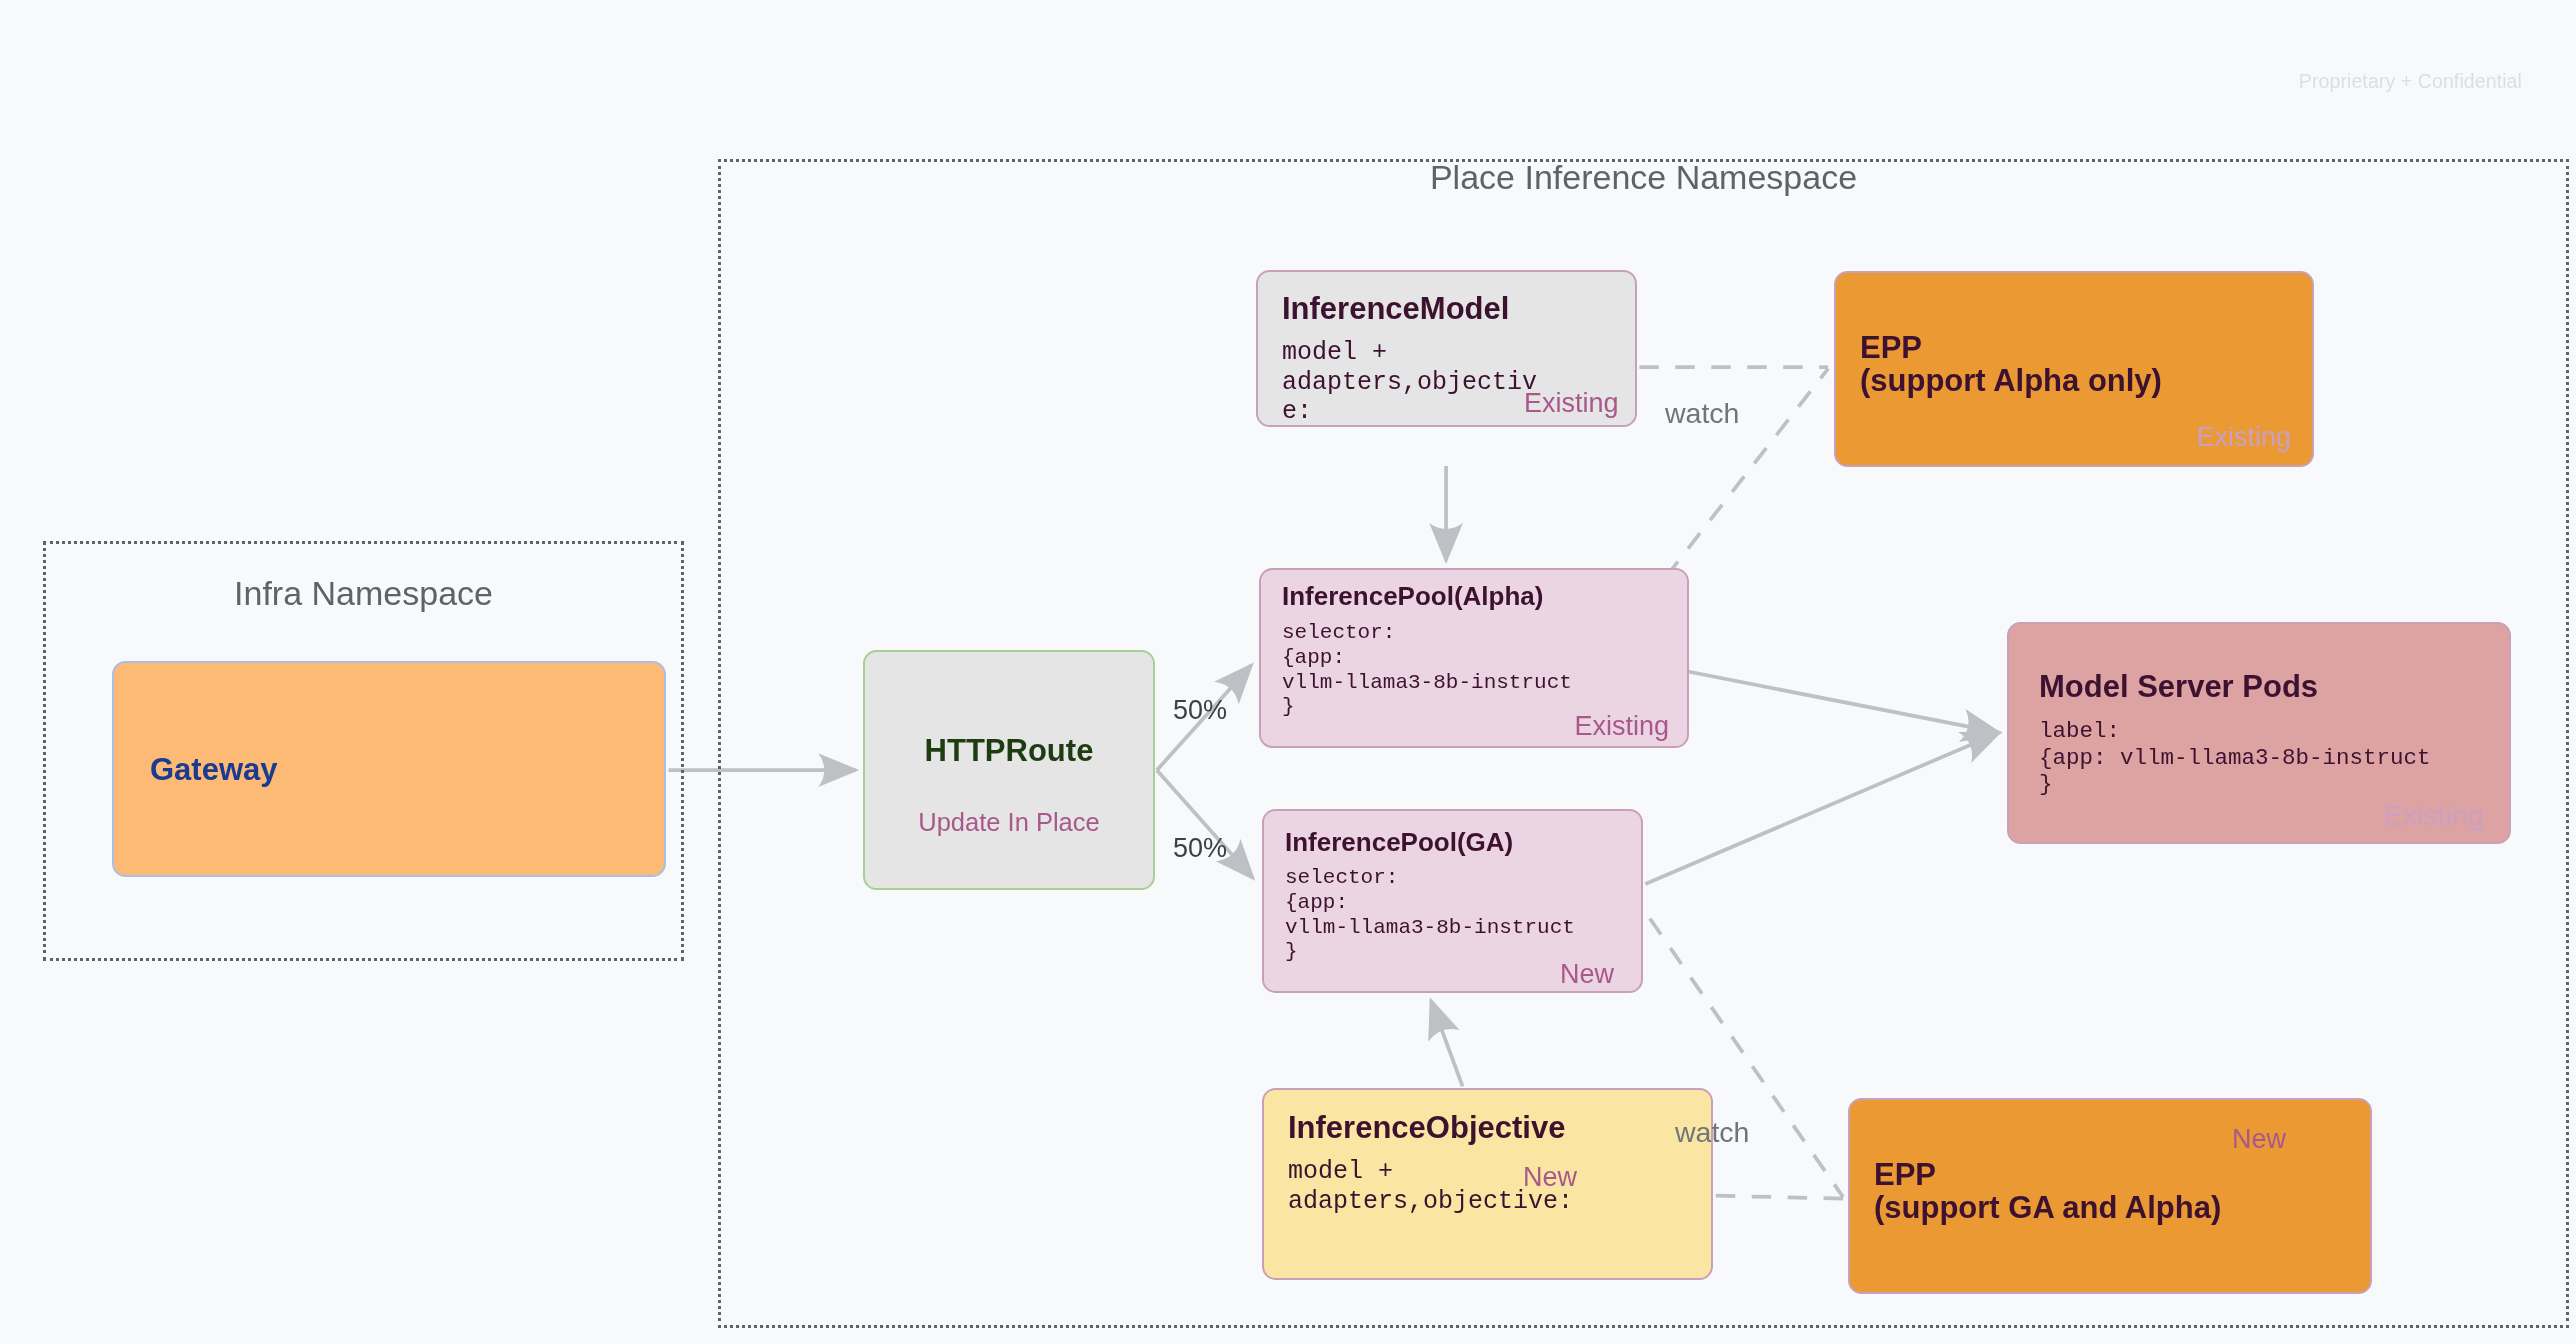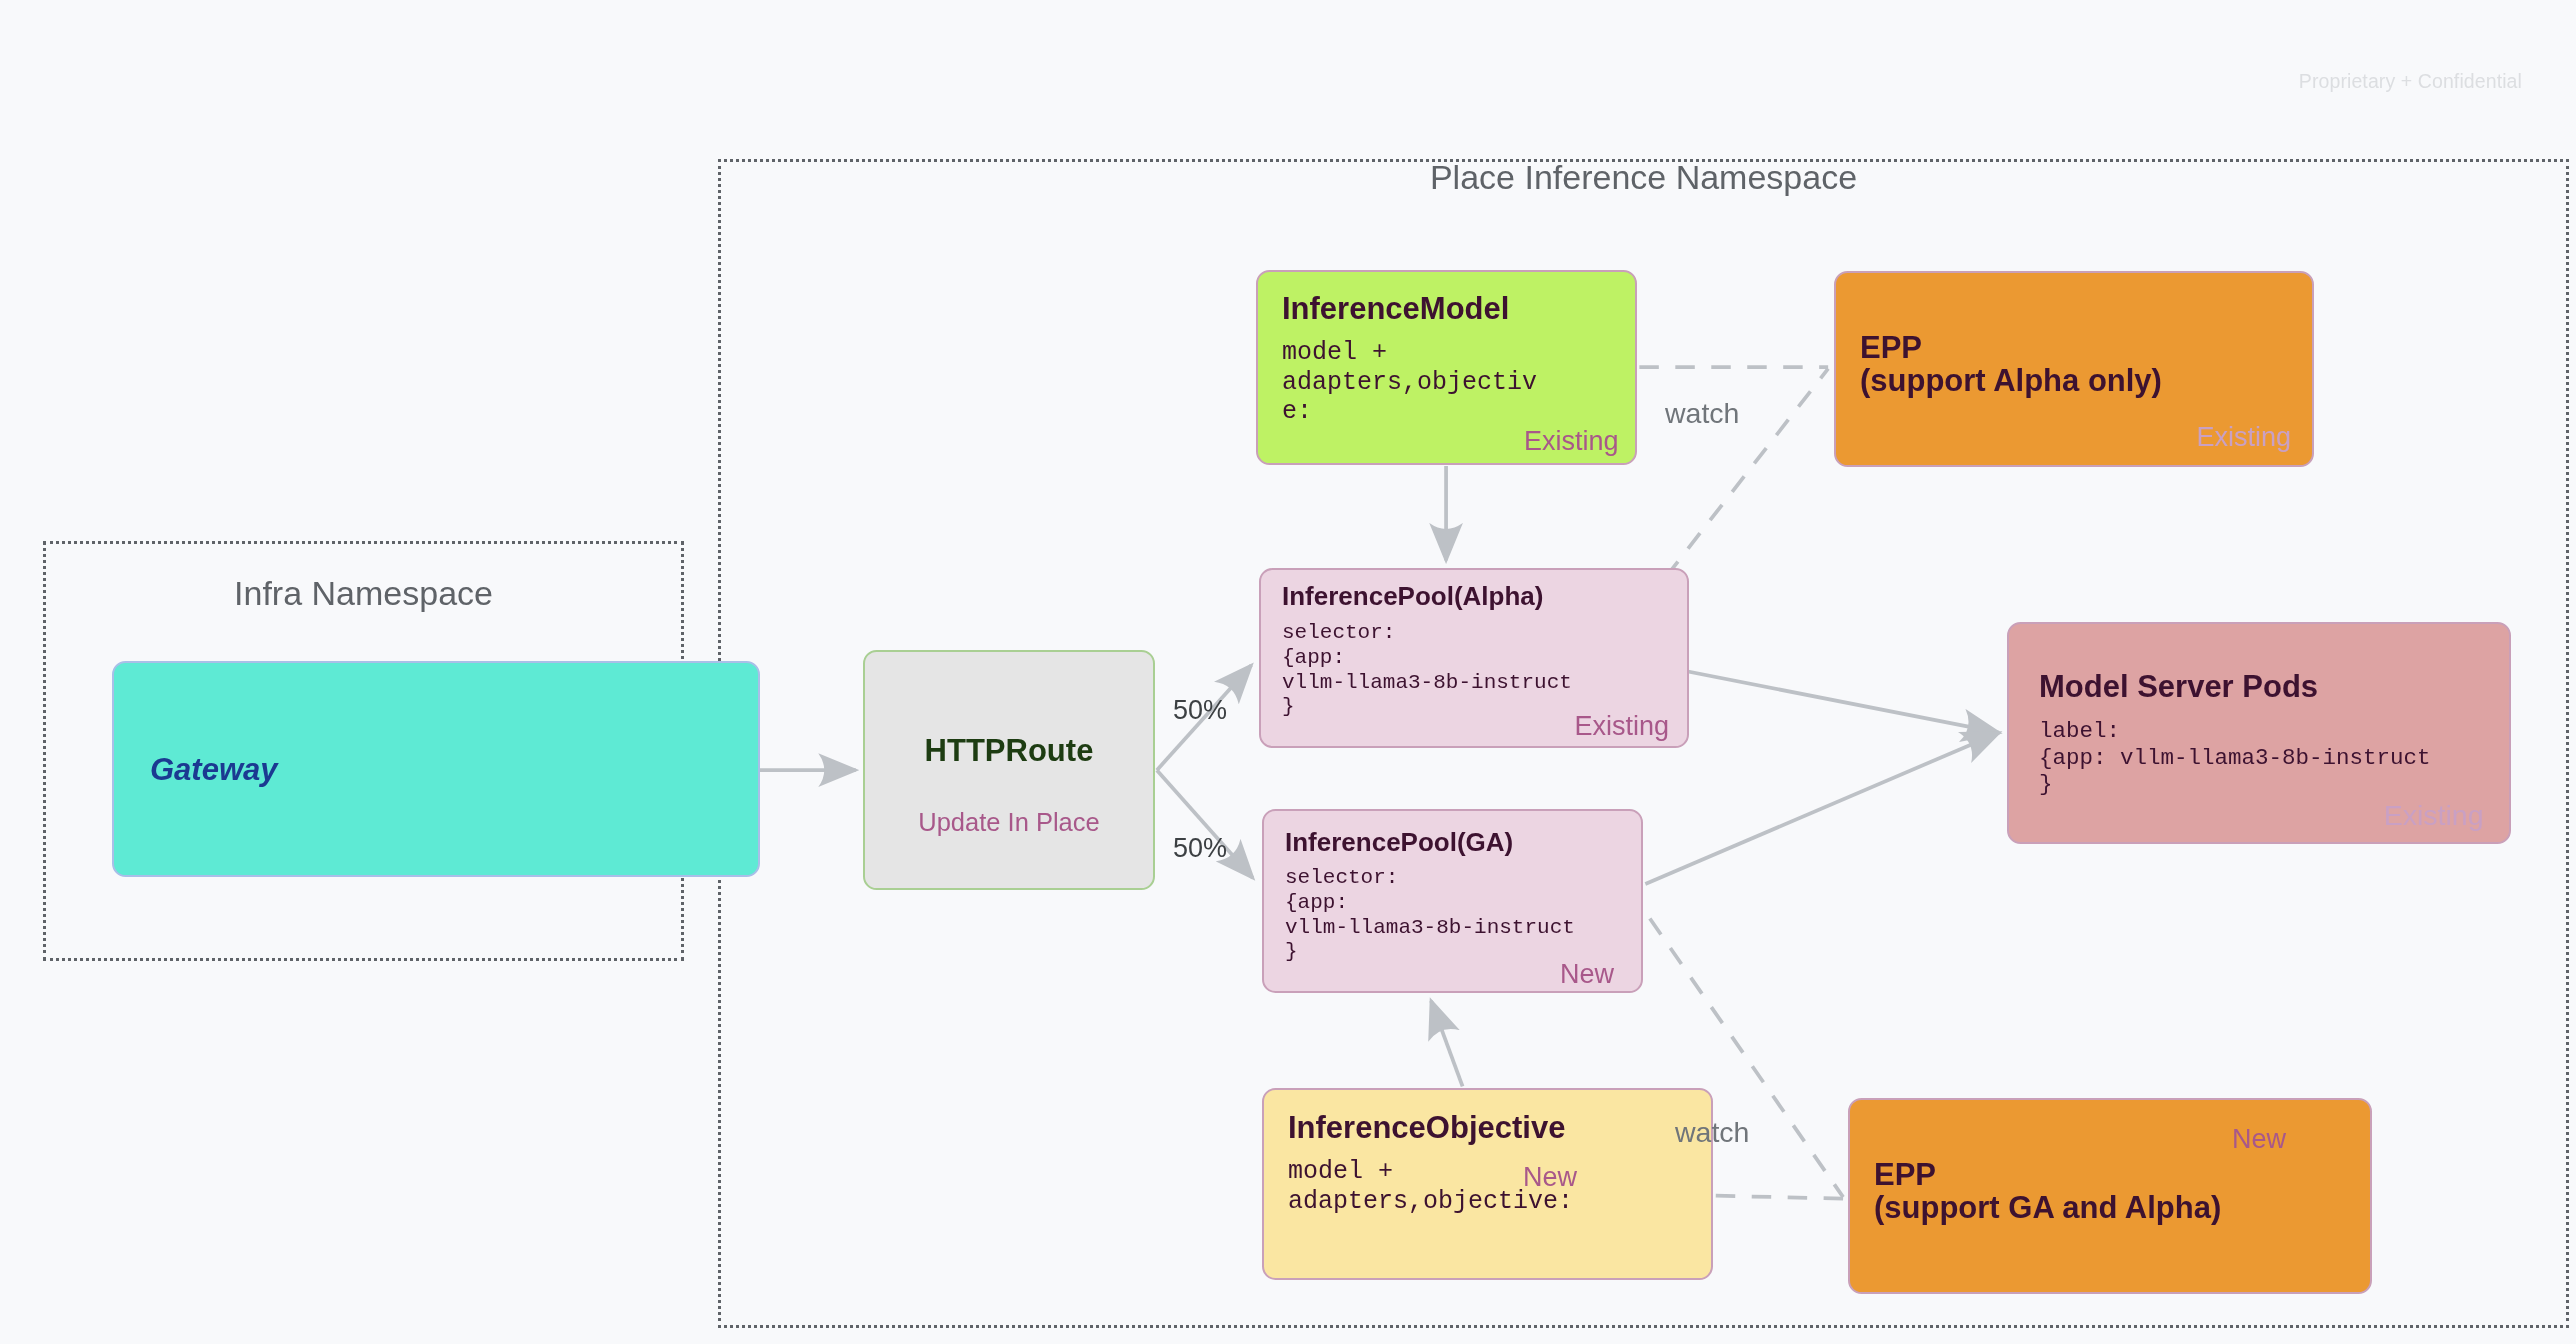--- a/index.html
+++ b/index.html
@@ -52,22 +52,22 @@
     white-space: pre-line;
   }
   .tag {
     position: absolute;
     color: #a8588a;
     white-space: nowrap;
   }
 
   
   #gateway {
-    left: 112px; top: 661px; width: 648px; height: 216px;
-    background: #5eead4; border-color: #a9bfe8; font-style: italic;
+    left: 112px; top: 661px; width: 554px; height: 216px;
+    background: #fdba74; border-color: #a9bfe8;
   }
   #gateway .title {
     position: absolute; left: 36px; top: 90px;
     font-size: 31px; color: #1b3a91;
   }
 
   
   #httproute {
     left: 863px; top: 650px; width: 292px; height: 240px;
     background: #e5e5e5; border-color: #a9cf93;
@@ -76,22 +76,22 @@
     position: absolute; width: 100%; text-align: center; top: 82px;
     font-size: 31px; color: #1d3c12;
   }
   #httproute .tag {
     width: 100%; text-align: center; top: 156px; left: 0;
     font-size: 25.5px;
   }
 
   
   #inferencemodel {
-    left: 1256px; top: 270px; width: 381px; height: 195px;
-    background: #bef264; border-color: #c9a0b9;
+    left: 1256px; top: 270px; width: 381px; height: 157px;
+    background: #e5e5e5; border-color: #c9a0b9;
   }
   #inferencemodel .title { position: absolute; left: 24px; top: 19.5px; font-size: 31px; }
   #inferencemodel .mono  { position: absolute; left: 24px; top: 66px; font-size: 25px; }
   #inferencemodel .tag   { right: 16.5px; bottom: 6px; font-size: 27px; }
 
   
   #pool-alpha {
     left: 1259px; top: 568px; width: 430px; height: 180px;
     background: #ecd5e2; border-color: #c9a0b9;
   }

